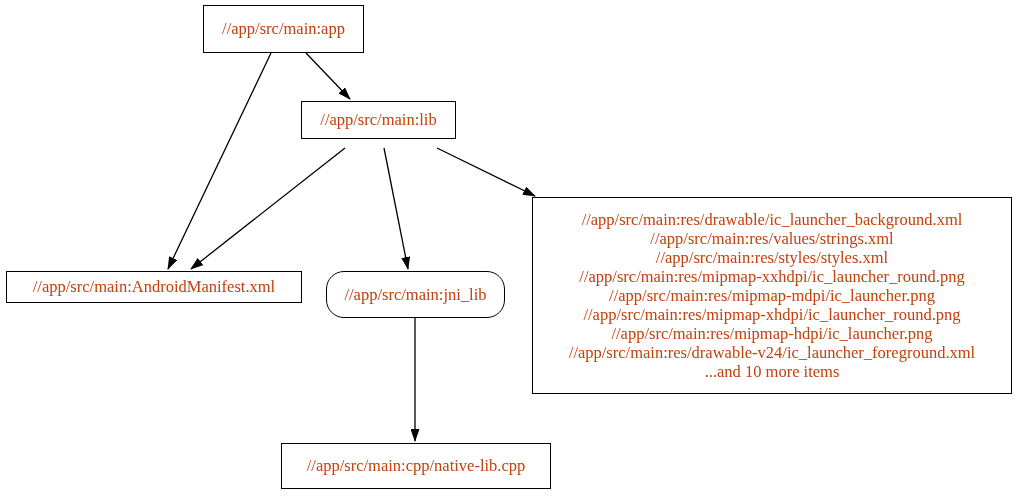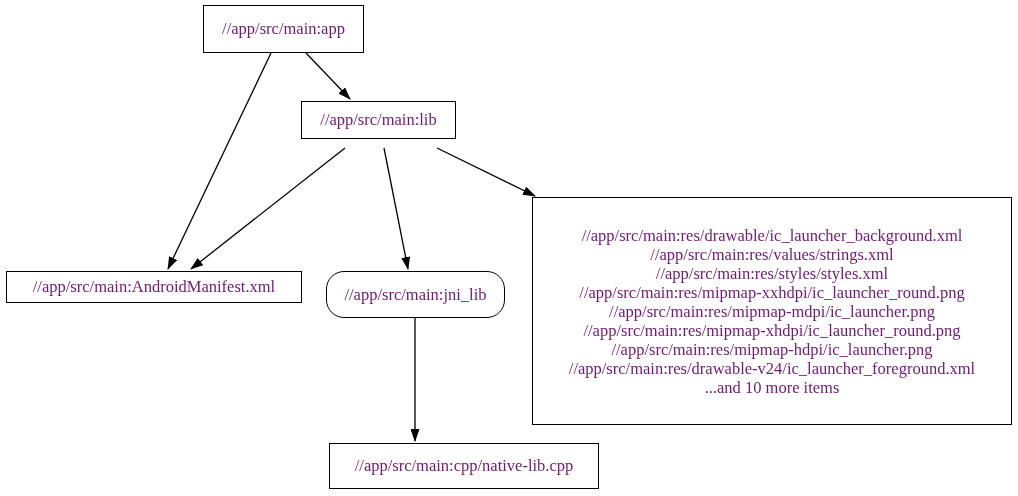--- a/index.html
+++ b/index.html
@@ -6,21 +6,21 @@
     margin: 0;
     padding: 0;
     background: #ffffff;
   }
   #canvas {
     position: relative;
     width: 1018px;
     height: 496px;
     background: #ffffff;
     font-family: "Liberation Serif", "DejaVu Serif", serif;
-    color: #701a75;
+    color: #c2410c;
     overflow: hidden;
   }
   #edges {
     position: absolute;
     left: 0; top: 0;
     width: 1018px;
     height: 496px;
   }
   .node {
     position: absolute;
@@ -40,22 +40,22 @@
     line-height: 19px;
   }
   .node.multiline span {
     display: block;
   }
   
   #node-app        { left: 203px; top: 5px;   width: 161px; height: 48px; }
   #node-lib        { left: 301px; top: 101px; width: 155px; height: 38px; }
   #node-manifest   { left: 6px;   top: 271px; width: 296px; height: 32px; }
   #node-jni-lib    { left: 326px; top: 271px; width: 179px; height: 47px; border-radius: 18px; }
-  #node-res        { left: 532px; top: 197px; width: 480px; height: 228px; }
-  #node-native-lib { left: 281px; top: 443px; width: 270px; height: 46px; margin-left: 48px; }
+  #node-res        { left: 532px; top: 197px; width: 480px; height: 197px; }
+  #node-native-lib { left: 281px; top: 443px; width: 270px; height: 46px; }
   .edge {
     stroke: #000000;
     stroke-width: 1.3;
     fill: none;
   }
 </style>
 </head>
 <body>
 
 <div id="canvas">

